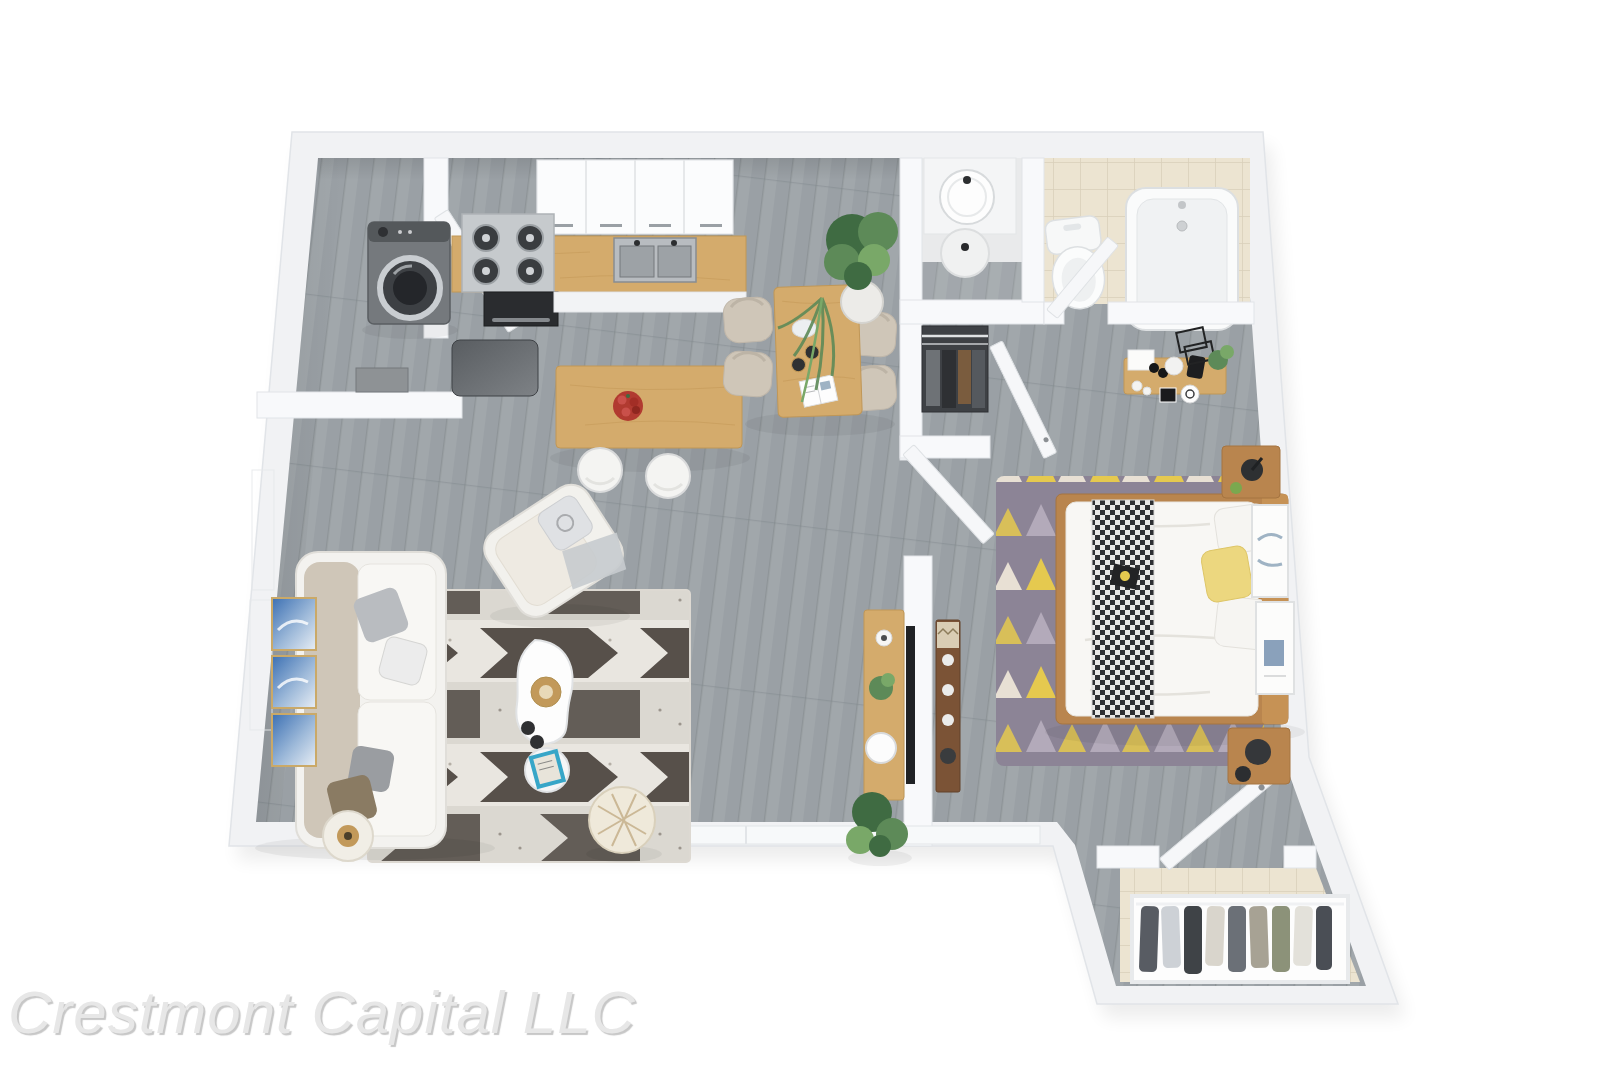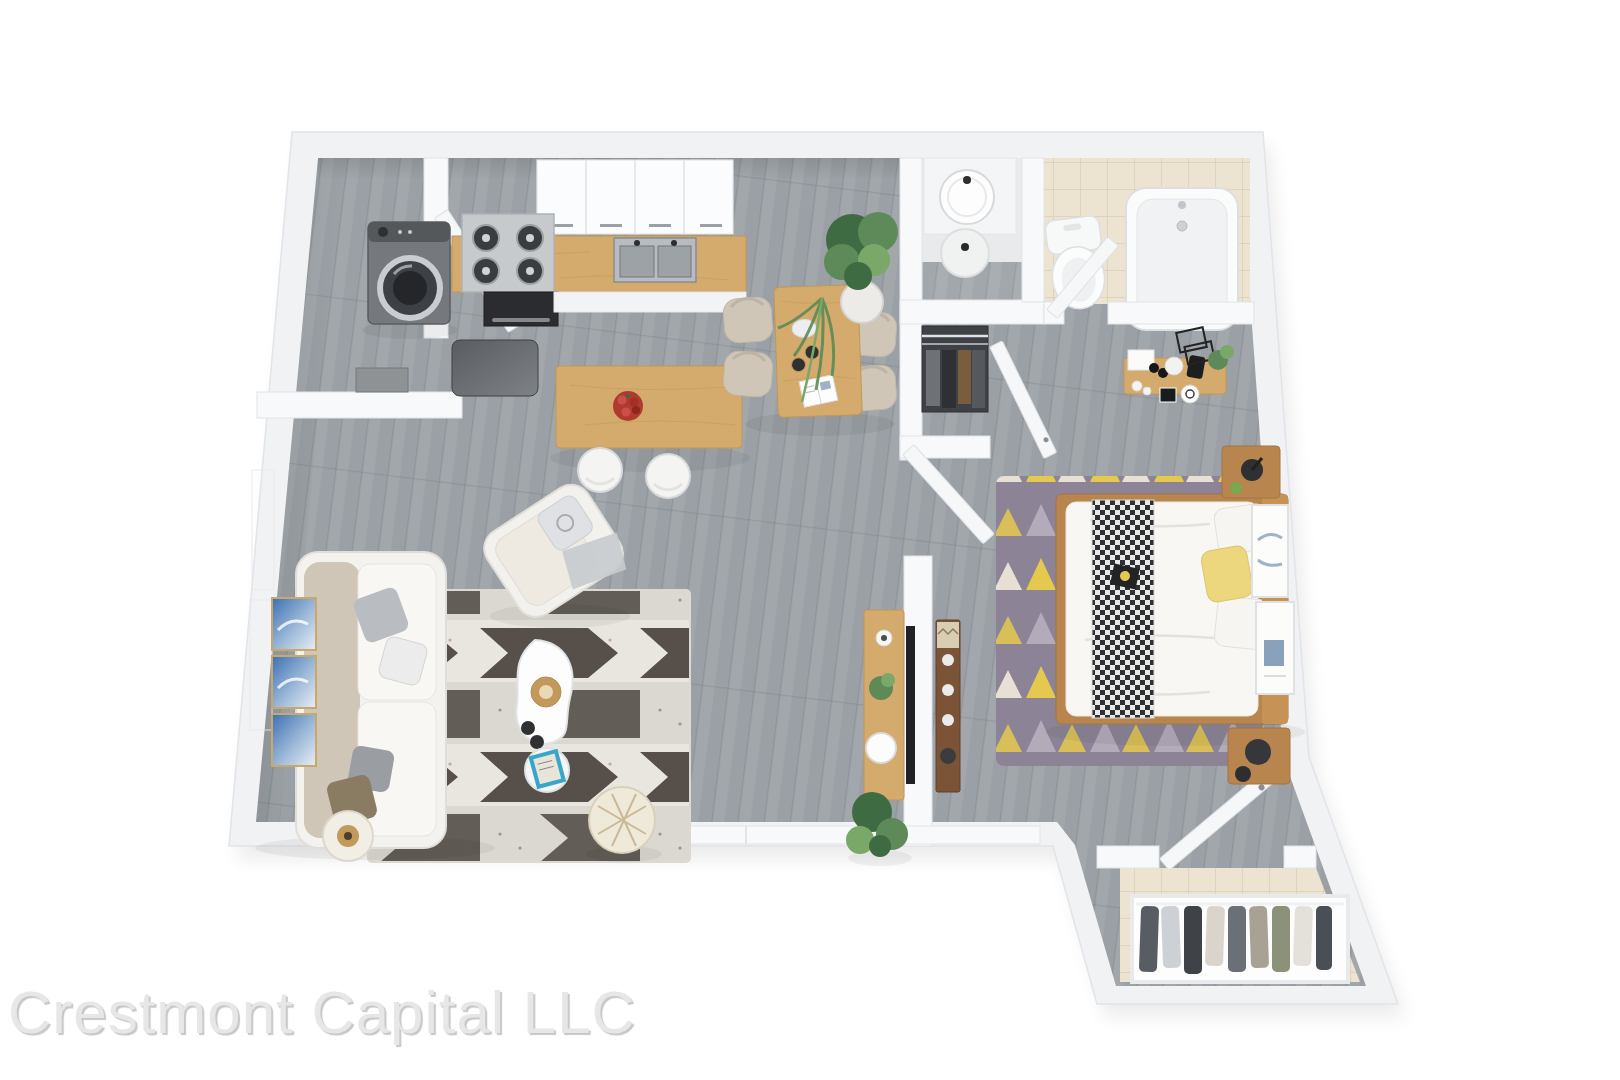--- a/index.html
+++ b/index.html
@@ -8,21 +8,21 @@
     --oak:#d4ab6c; --oak-light:#e0bf82; --oak-dark:#b9854e; --walnut:#7b5336;
     --steel:#c6cacd; --steel-dark:#2a2c2f; --beige:#cfc6b8; --soft-white:#f6f5f2;
     --rug-dark:#57504a; --rug-mid:#cfcbc4; --rug-light:#e9e6e0;
     --bedrug-base:#8c8496; --bedrug-yellow:#e5c94f; --bedrug-purple:#b3aaba; --bedrug-cream:#e8e0d4;
     --green:#5d8a58; --green-dark:#3f6b42; --green-light:#79a868;
     --red:#b13a30; --blue:#3c70b3; --gold:#c2995a; --watermark:#e7e7e7;
   }
   html,body{margin:0;padding:0;}
   body{width:1620px;height:1080px;overflow:hidden;background:var(--background);
        font-family:"Liberation Sans", sans-serif;}
-  .stage{position:relative;width:1280px;height:1080px;background:var(--background);}
+  .stage{position:relative;width:1280px;height:1080px;background:var(--background);font-style:italic;}
   .plan-svg{position:absolute;left:0;top:0;}
   .watermark{position:absolute;left:8px;top:978px;font-size:60px;font-weight:400;
     letter-spacing:1px;color:var(--watermark);
     text-shadow:2px 2px 1px #c7c7c7, -1px -1px 0px #ffffff; user-select:none;}
   
   .wall{fill:var(--wall);stroke:var(--wall-edge);stroke-width:1.5;}
   .wall2{fill:var(--wall-bright);stroke:var(--wall-edge);stroke-width:1;}
   .door{fill:#f6f7f9;stroke:#dfe2e5;stroke-width:1;}
   .wood{fill:url(#planks);}
   .tilef{fill:url(#tiles);}

